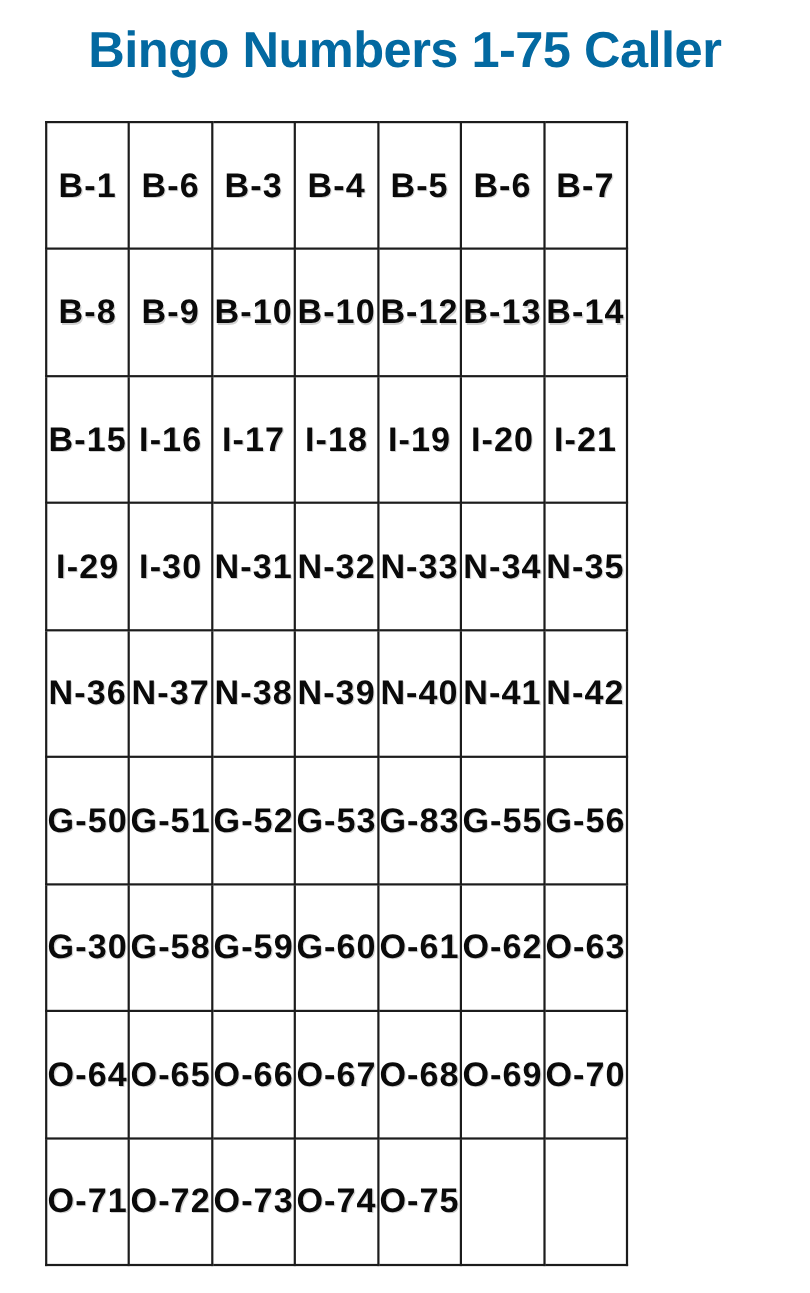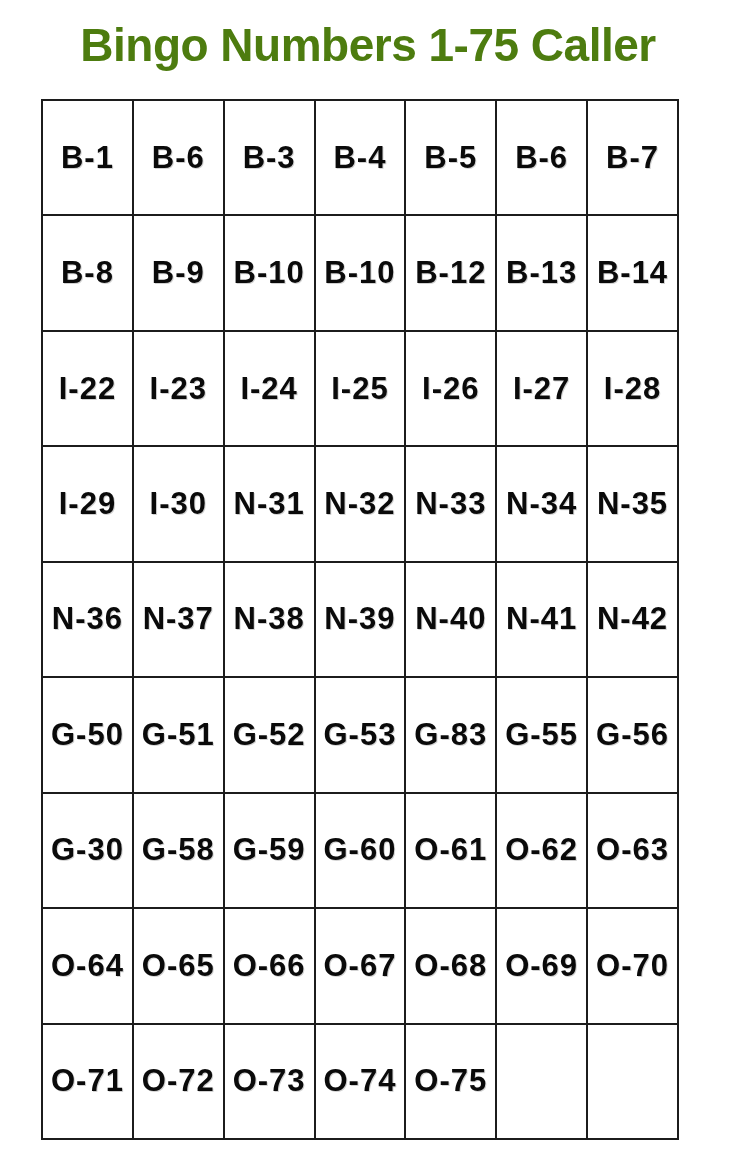--- a/index.html
+++ b/index.html
@@ -22,27 +22,27 @@
   }
   .title {
     position: absolute;
     top: 18px;
     left: 0;
     width: 736px;
     text-align: center;
     font-size: 46px;
     font-weight: bold;
     letter-spacing: -0.5px;
-    color: #4d7c0f;
+    color: #0369a1;
   }
   table.bingo-grid {
     position: absolute;
     left: 41px;
-    top: 99px;
-    width: 638px;
+    top: 110px;
+    width: 530px;
     height: 1041px;
     border-collapse: collapse;
     table-layout: fixed;
   }
   table.bingo-grid td {
     border: 2px solid #1c1c1c;
     text-align: center;
     vertical-align: middle;
     font-size: 31px;
     font-weight: bold;
@@ -72,27 +72,27 @@
         <tr>
           <td>B-8</td>
           <td>B-9</td>
           <td>B-10</td>
           <td>B-10</td>
           <td>B-12</td>
           <td>B-13</td>
           <td>B-14</td>
         </tr>
         <tr>
-          <td>I-22</td>
-          <td>I-23</td>
-          <td>I-24</td>
-          <td>I-25</td>
-          <td>I-26</td>
-          <td>I-27</td>
-          <td>I-28</td>
+          <td>B-15</td>
+          <td>I-16</td>
+          <td>I-17</td>
+          <td>I-18</td>
+          <td>I-19</td>
+          <td>I-20</td>
+          <td>I-21</td>
         </tr>
         <tr>
           <td>I-29</td>
           <td>I-30</td>
           <td>N-31</td>
           <td>N-32</td>
           <td>N-33</td>
           <td>N-34</td>
           <td>N-35</td>
         </tr>

